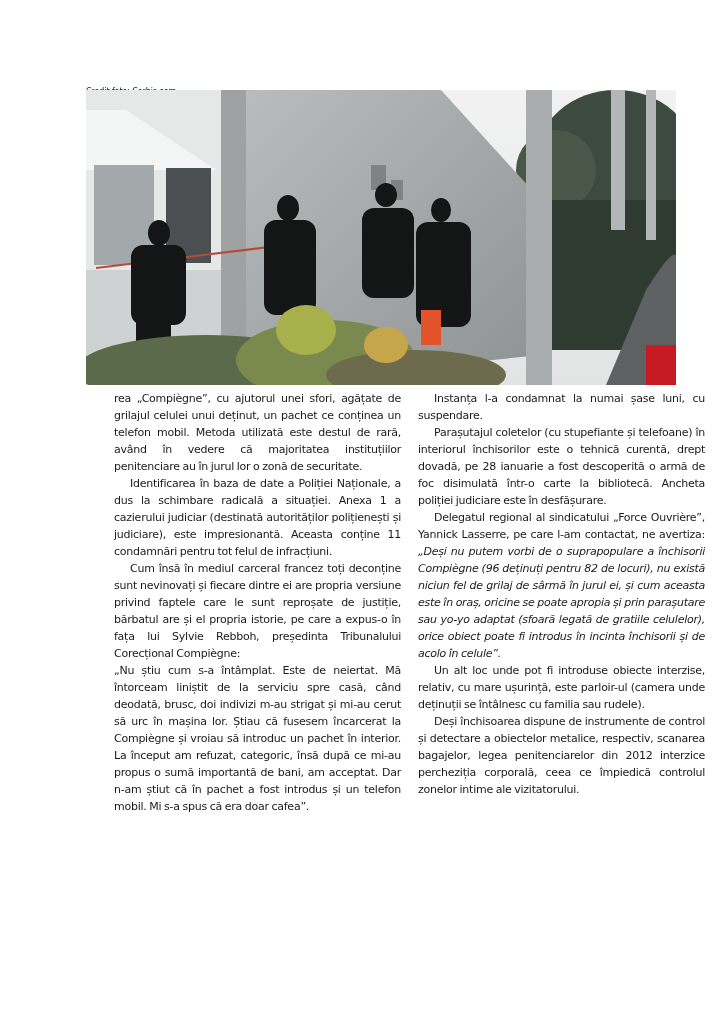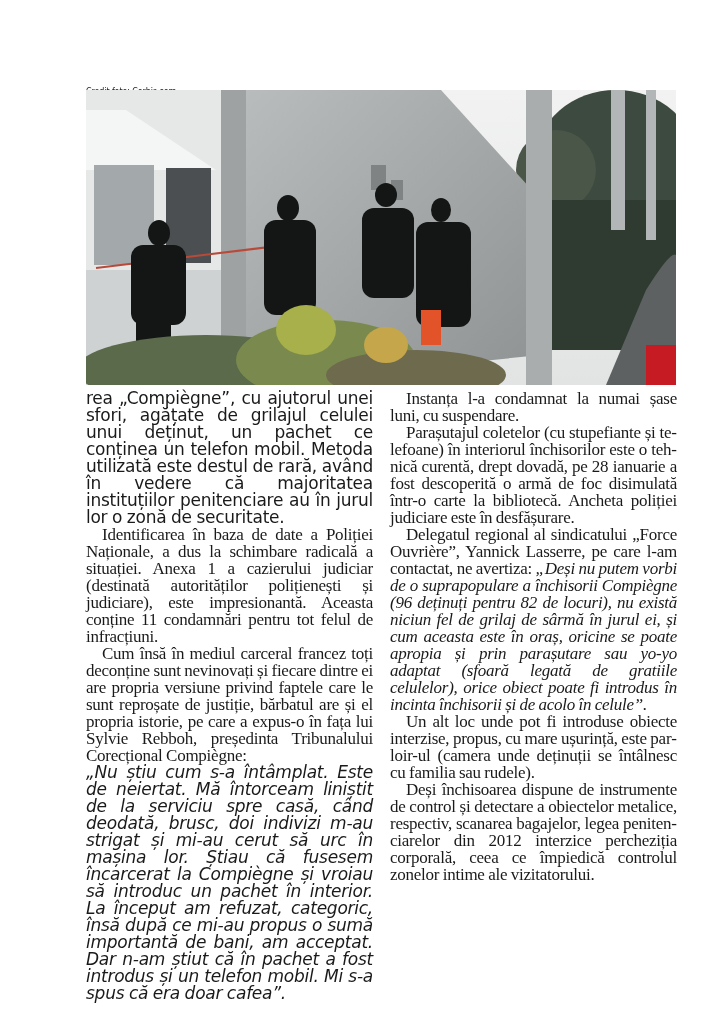--- a/index.html
+++ b/index.html
@@ -9,29 +9,29 @@
     font-family:"DejaVu Sans", sans-serif; font-size:8px; color:#222;
     letter-spacing:-0.1px;
   }
   .photo {
     position:absolute; left:86px; top:90px; width:590px; height:295px;
     overflow:hidden; background:#cfd1d0;
   }
   .photo svg { display:block; }
   .col {
     position:absolute; top:390px; width:287px;
-    font-family:"DejaVu Sans", sans-serif; font-size:17px; line-height:17px;
+    font-family:"DejaVu Sans", sans-serif; font-size:11px; line-height:17px;
     color:#1a1a1a; text-align:justify; hyphens:manual;
-    letter-spacing:-0.25px; word-spacing:-0.5px;
+    letter-spacing:-0.25px; word-spacing:-0.5px;margin-left:28px;
   }
   .col-left { left:86px; }
   .col-right { left:390px; }
   .col p { margin:0; text-indent:0; }
-  .col p.ind { text-indent:16px;font-family:Liberation Serif, serif; }
-  .col p.q { font-style:italic; }
+  .col p.ind { text-indent:16px; }
+  .col p.q { }
   .col em { font-style:italic; }
 </style>
 </head>
 <body>
 
 <div class="credit">Credit foto: Corbis.com</div>
 
 <div class="photo">
   <svg width="590" height="295" viewBox="0 0 590 295">
     <defs>
@@ -101,15 +101,15 @@
   <p>rea „Compiègne”, cu ajutorul unei sfori, agă­țate de grilajul celulei unui deținut, un pachet ce conținea un telefon mobil. Metoda uti­lizată este destul de rară, având în vedere că majoritatea instituțiilor penitenciare au în jurul lor o zonă de securitate.</p>
   <p class="ind">Identificarea în baza de date a Poliției Na­ționale, a dus la schimbare radicală a situa­ției. Anexa 1 a cazierului judiciar (destinată autorităților polițienești și judiciare), este im­presionantă. Aceasta conține 11 condamnări pentru tot felul de infracțiuni.</p>
   <p class="ind">Cum însă în mediul carceral francez toți de­conține sunt nevinovați și fiecare dintre ei are pro­pria versiune privind faptele care le sunt repro­șate de justiție, bărbatul are și el propria istorie, pe care a expus-o în fața lui Sylvie Rebboh, președinta Tribunalului Corecțional Compiègne:</p>
   <p class="q">„Nu știu cum s-a întâmplat. Este de neiertat. Mă întorceam liniștit de la serviciu spre casă, când deodată, brusc, doi indivizi m-au strigat și mi-au cerut să urc în mașina lor. Știau că fusesem încarcerat la Compiègne și vroiau să introduc un pachet în interior. La început am refuzat, cate­goric, însă după ce mi-au propus o sumă impor­tantă de bani, am acceptat. Dar n-am știut că în pachet a fost introdus și un telefon mobil. Mi s-a spus că era doar cafea”.</p>
 </div>
 
 <div class="col col-right">
   <p class="ind">Instanța l-a condamnat la numai șase luni, cu suspendare.</p>
   <p class="ind">Parașutajul coletelor (cu stupefiante și te­lefoane) în interiorul închisorilor este o teh­nică curentă, drept dovadă, pe 28 ianuarie a fost descoperită o armă de foc disimulată într-o carte la bibliotecă. Ancheta poliției judi­ciare este în desfășurare.</p>
   <p class="ind"><span>Delegatul regional al sindicatului „Force Ouvrière”, Yannick Lasserre, pe care l-am con­tactat, ne avertiza: </span><em>„Deși nu putem vorbi de o suprapopulare a închisorii Compiègne (96 deținuți pentru 82 de locuri), nu există niciun fel de grilaj de sârmă în jurul ei, și cum aceas­ta este în oraș, oricine se poate apropia și prin parașutare sau yo-yo adaptat (sfoară legată de gratiile celulelor), orice obiect poate fi intro­dus în incinta închisorii și de acolo în celule”.</em></p>
-  <p class="ind">Un alt loc unde pot fi introduse obiecte interzise, propus, cu mare ușurință, este par­loir-ul (camera unde deținuții se întâlnesc cu familia sau rudele).</p>
+  <p class="ind">Un alt loc unde pot fi introduse obiecte interzise, relativ, cu mare ușurință, este par­loir-ul (camera unde deținuții se întâlnesc cu familia sau rudele).</p>
   <p class="ind">Deși închisoarea dispune de instrumente de control și detectare a obiectelor metalice, respectiv, scanarea bagajelor, legea peniten­ciarelor din 2012 interzice percheziția corpo­rală, ceea ce împiedică controlul zonelor in­time ale vizitatorului.</p>
 </div>
 
 </body></html>

